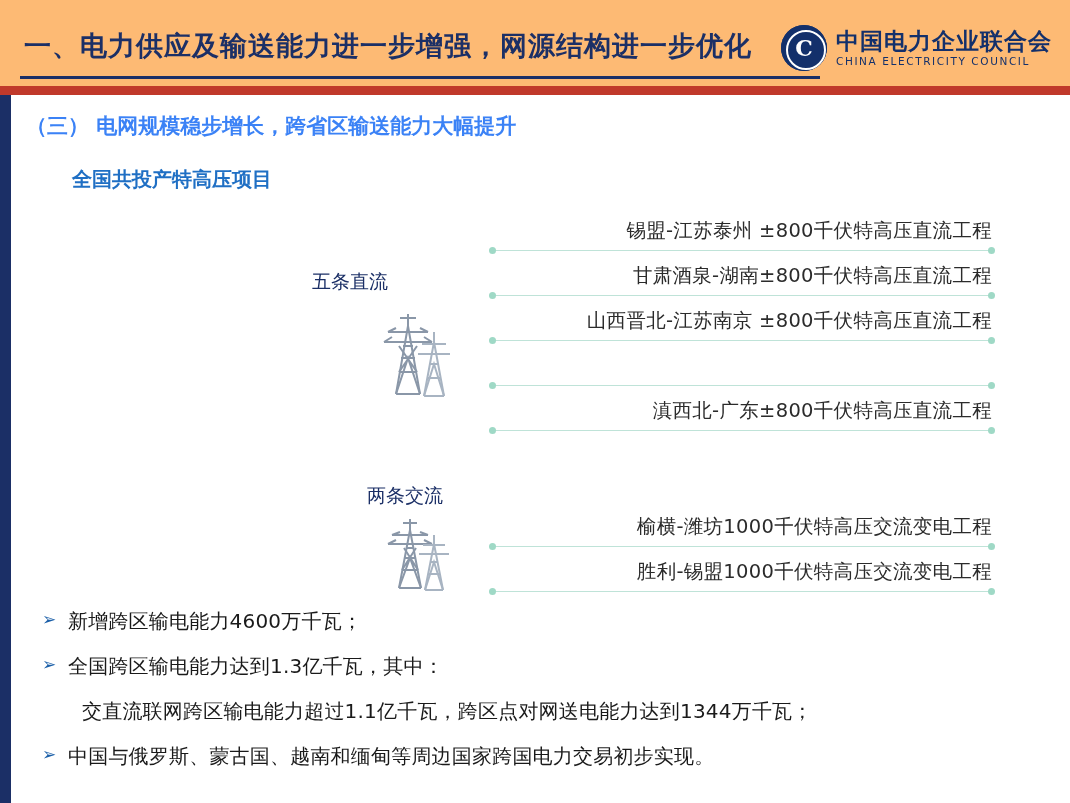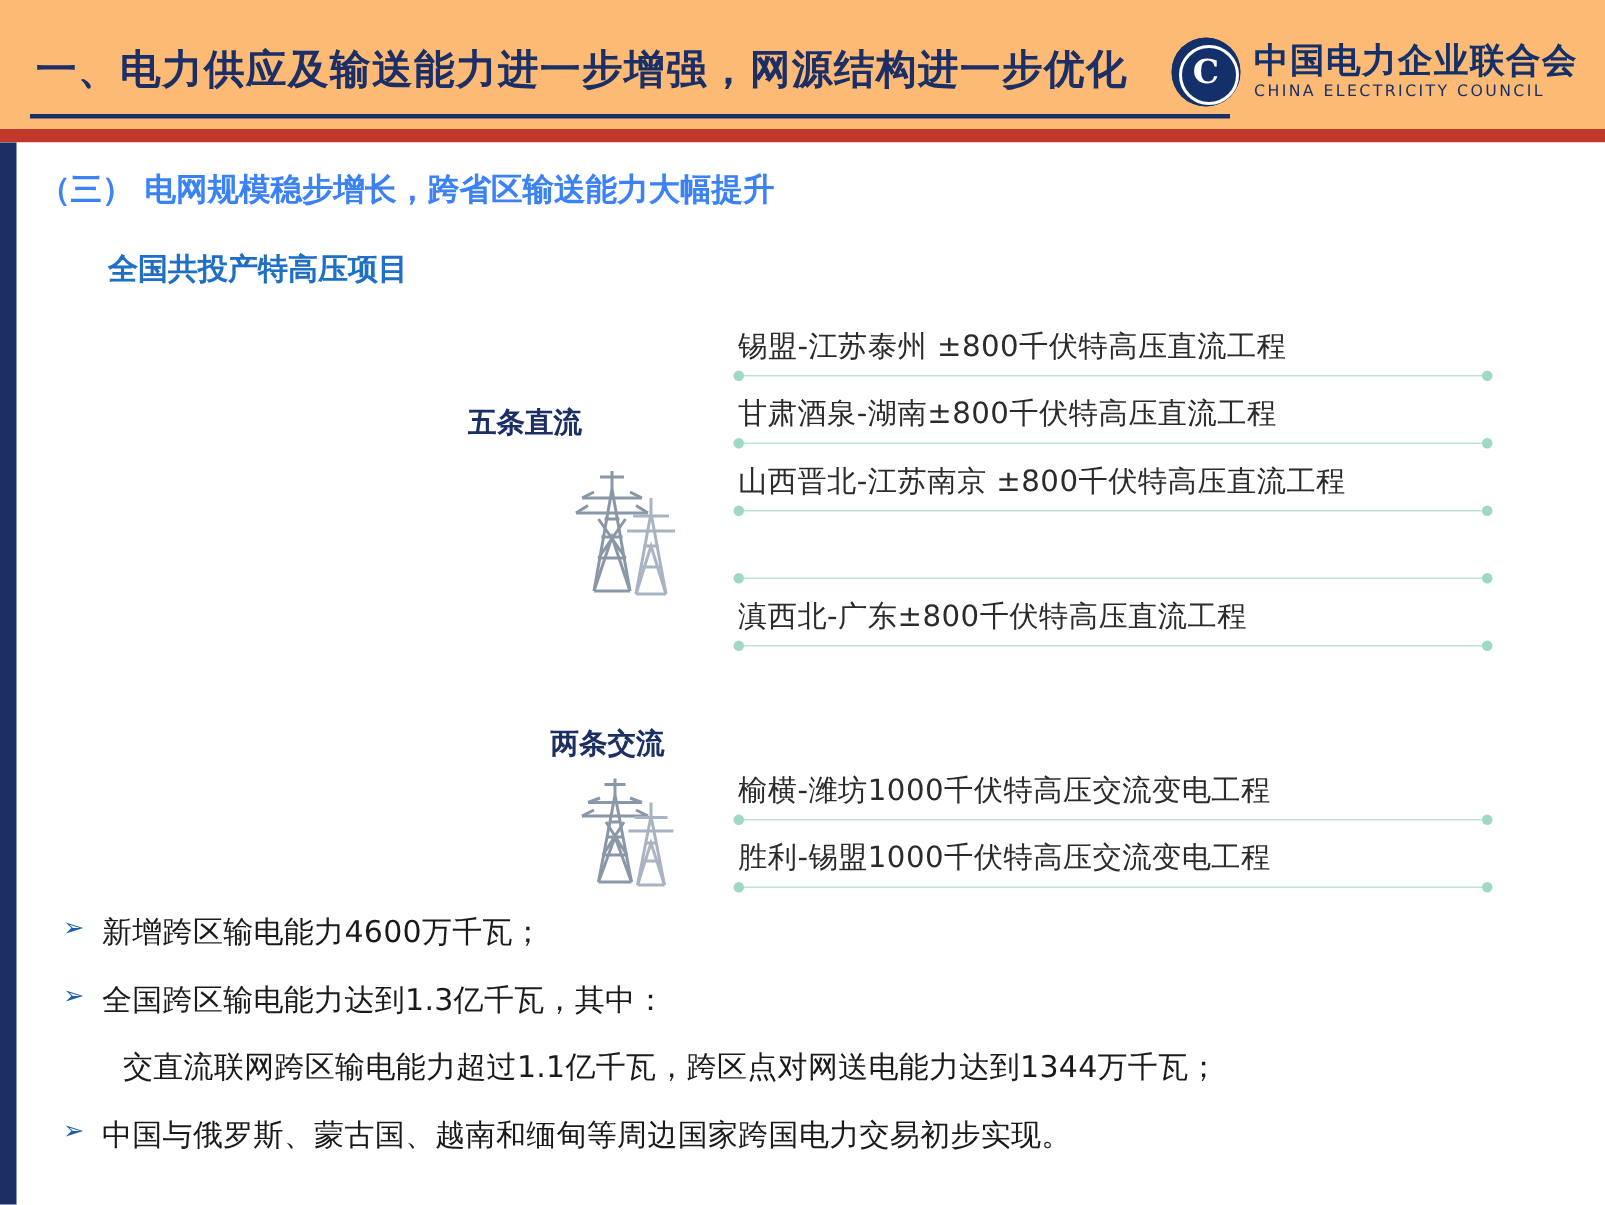--- a/index.html
+++ b/index.html
@@ -132,21 +132,21 @@
     font-size: 20px;
     font-weight: bold;
     color: #1f6fc4;
     white-space: nowrap;
   }
 
   
   .group-label {
     position: absolute;
     font-size: 19px;
-    font-weight: bold;
+    font-weight: normal;
     color: #1b2f66;
     white-space: nowrap;
   }
   .group-label.dc { left: 312px; top: 269px; }
   .group-label.ac { left: 367px; top: 483px; }
 
   
   .tower {
     position: absolute;
   }
@@ -169,21 +169,21 @@
     position: absolute;
     left: 0;
     bottom: 7px;
     width: 500px;
     font-size: 19.5px;
     color: #2b2b2b;
     line-height: 1.32;
     letter-spacing: 0.3px;
     font-family: "DejaVu Sans", "Liberation Sans", sans-serif;
   }
-  .proj-text.center { text-align: left; }
+  .proj-text.center { text-align: right; }
   .proj-line {
     position: absolute;
     left: 0;
     bottom: 0;
     width: 500px;
     height: 1px;
     background: #bfe3d8;
   }
   .proj-line::before,
   .proj-line::after {

